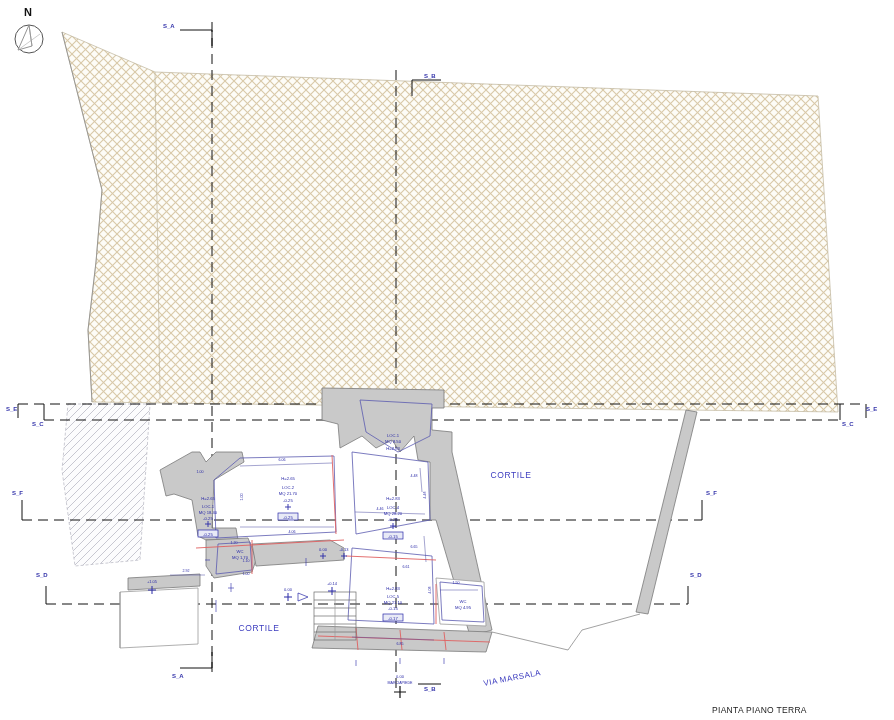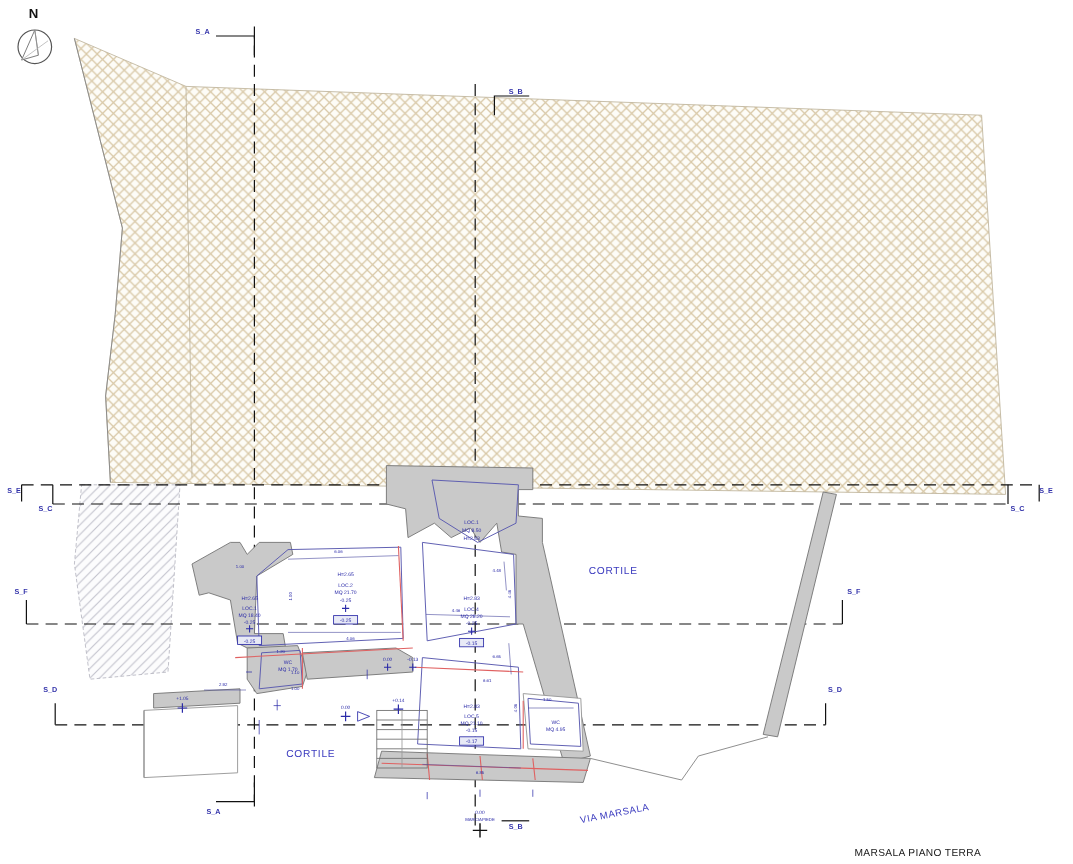--- a/index.html
+++ b/index.html
@@ -349,17 +349,17 @@
 
   <div class="north-n" style="left:24px; top:6px;">N</div>
   <svg style="position:absolute;left:12px;top:22px;width:34px;height:34px;" viewBox="0 0 34 34">
     <circle cx="17" cy="17" r="14" fill="#ffffff" stroke="#555" stroke-width="1"></circle>
     <path d="M6,28 L17,3 L20,24 Z" fill="#ffffff" stroke="#777" stroke-width="0.8"></path>
     <path d="M17,3 L20,24" stroke="#999" stroke-width="0.6"></path>
     <path d="M6,28 L28,12" stroke="#aaa" stroke-width="0.6"></path>
   </svg>
 
   <div class="title-text" style="left:712px; top:683px;">
-    <div>MARSALA PIANO TERRA</div>
+    <div>PIANTA PIANO TERRA</div>
     
   </div>
 
 </div>
 
 </body></html>

